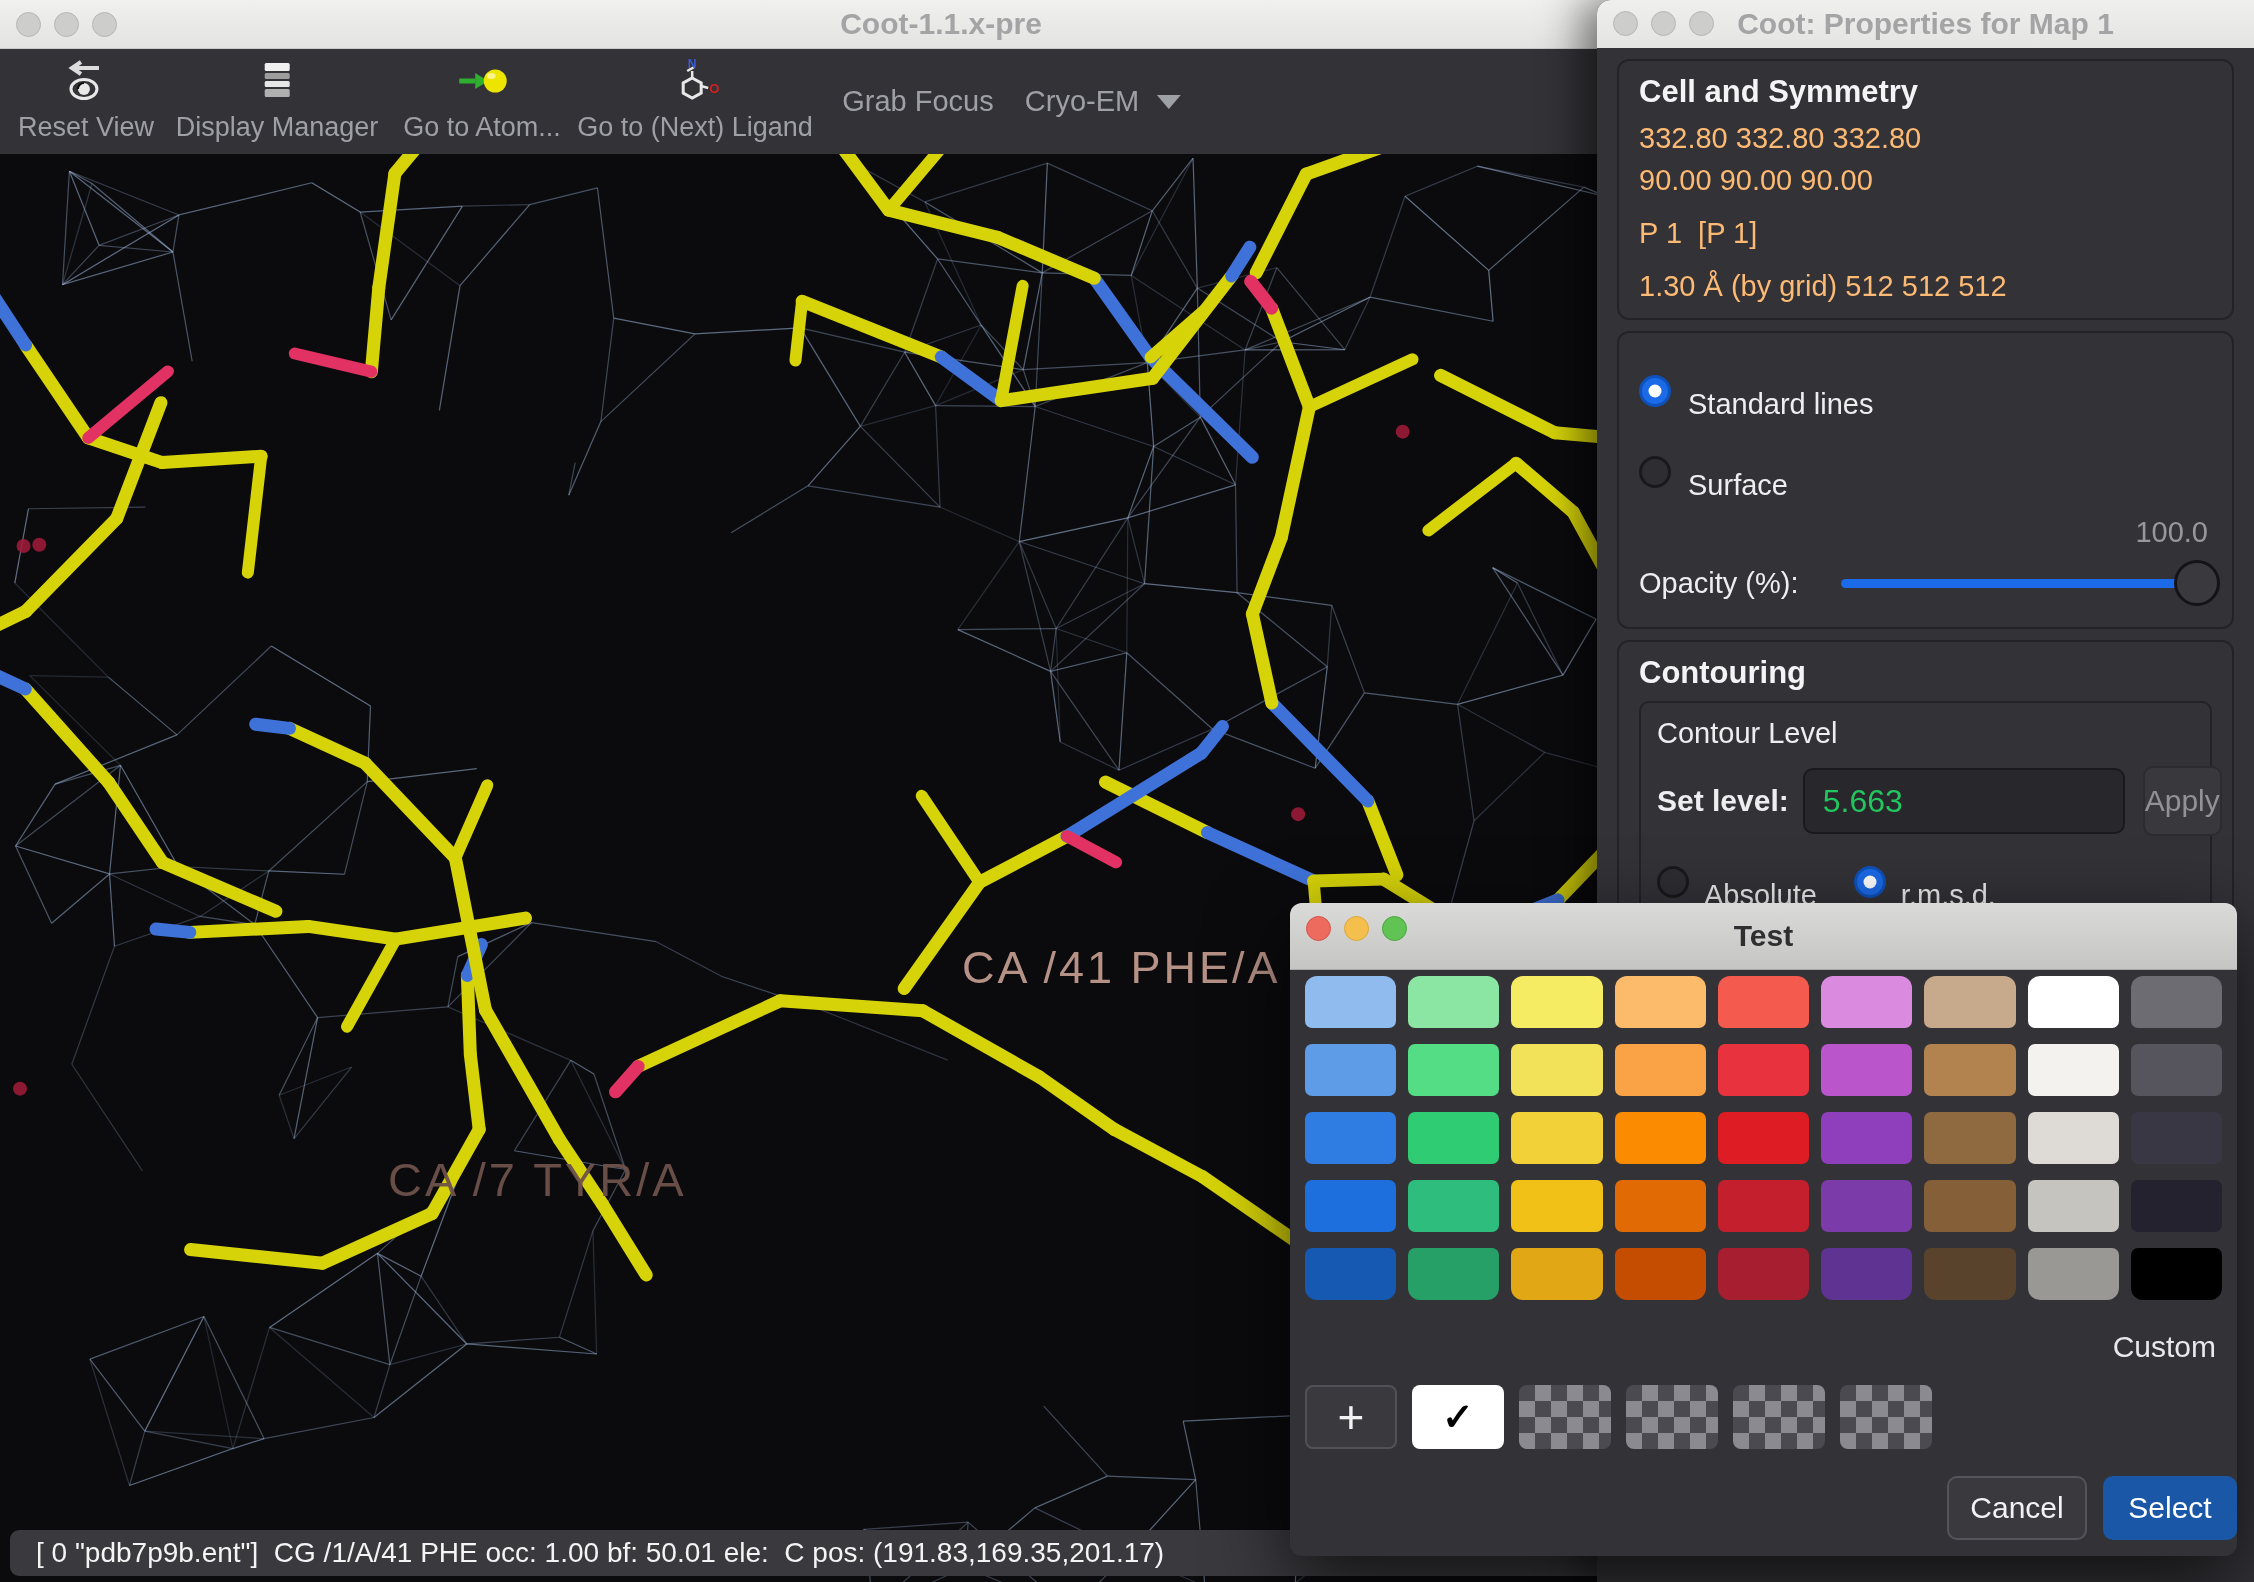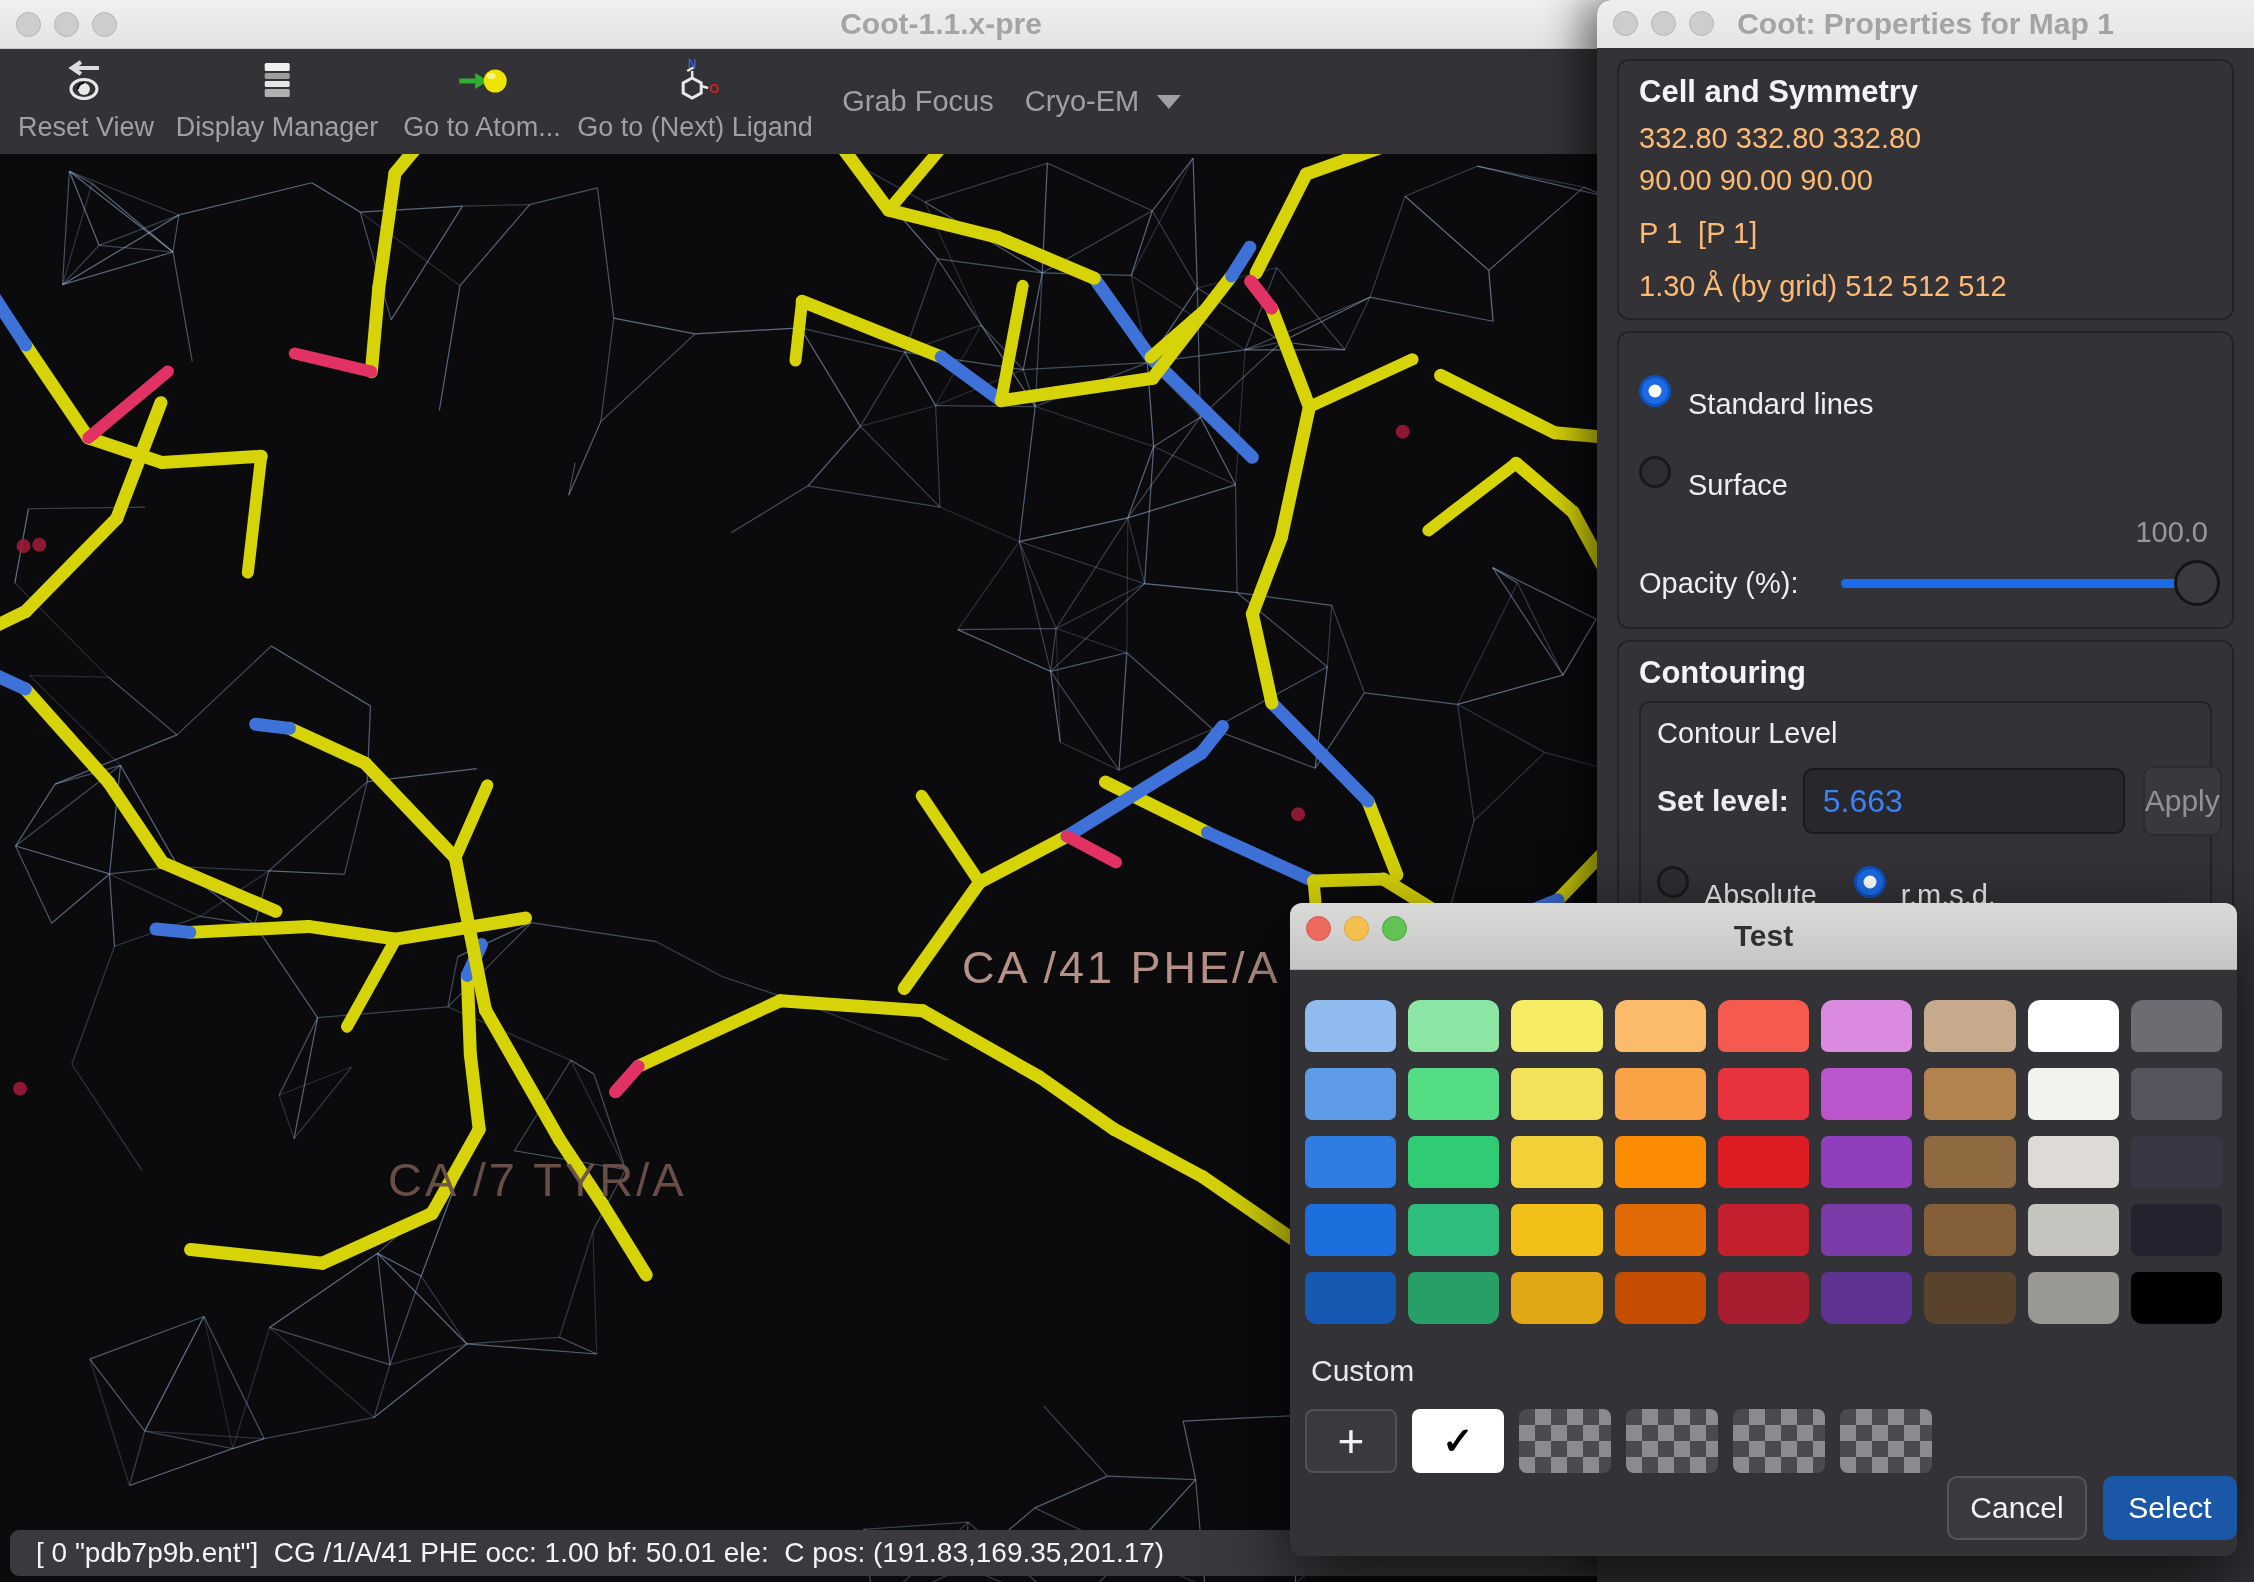--- a/index.html
+++ b/index.html
@@ -92,21 +92,21 @@
     position:absolute; right:-8px; top:0; width:46px; height:46px; border-radius:50%;
     background:#3a393e; border:3px solid #141417;
   }
   .slider-value { position:absolute; right:4px; top:-44px; font-size:29px; color:#97979c; }
   .inner-frame { border:2px solid #232327; border-radius:10px; margin-top:10px; padding:12px 16px 14px 16px; }
   .frame-label { font-size:29px; color:#eeeef0; margin-top:2px; }
   .setlevel-row { display:flex; align-items:center; margin-top:16px; }
   .setlevel-label { font-size:30px; color:#eeeef0; white-space:nowrap;font-weight:bold; }
   .level-input {
     margin-left:14px; width:322px; height:66px; background:#28272c;
-    border:2px solid #1a1a1e; border-radius:10px; color:#3b82f6;
+    border:2px solid #1a1a1e; border-radius:10px; color:#22c55e;
     font-size:32px; font-family:"Liberation Sans", sans-serif; padding:0 0 0 18px; outline:none;
   }
   .apply-btn {
     margin-left:18px; width:128px; height:70px; background:#39383d;
     border:2px solid #2b2b30; border-radius:10px; color:#919196; font-size:30px;
     display:flex; align-items:center; justify-content:center;
   }
   .scale-row { display:flex; align-items:center; gap:15px; margin-top:16px; }
   .scale-row .pair { display:flex; align-items:center; gap:15px; margin-right:22px; }
   .mapcolour-row { display:flex; align-items:center; margin-top:18px; padding-bottom:4px; }
@@ -121,21 +121,21 @@
     background:#333237; border-radius:12px; overflow:hidden;
     box-shadow:0 26px 80px rgba(0,0,0,.7); z-index:20;
   }
   .dialog-titlebar {
     height:67px; background:linear-gradient(#dadad8,#c5c5c3);
     border-bottom:1px solid #a8a8a6; position:relative;
     display:flex; align-items:center; justify-content:center;
   }
   .dialog-titlebar .lights { top:13px; }
   .dialog-title { font-size:30px; font-weight:700; color:#2f2f31; }
-  .dialog-body { padding:30px 15px 0 15px; }
+  .dialog-body { padding:6px 15px 0 15px;text-align:right; }
   .palette-grid { display:grid; grid-template-columns:repeat(9,1fr); gap:16px 12px; }
   .swatch { height:52px; border-radius:7px; }
   .swatch.toprow { border-top-left-radius:12px; border-top-right-radius:12px; }
   .swatch.botrow { border-bottom-left-radius:12px; border-bottom-right-radius:12px; }
   .custom-label { margin:30px 6px 0 6px; font-size:30px; color:#e9e9eb; }
   .custom-row { display:flex; gap:15px; margin-top:21px; }
   .cswatch {
     width:92px; height:64px; border-radius:8px;
     display:flex; align-items:center; justify-content:center;
   }

